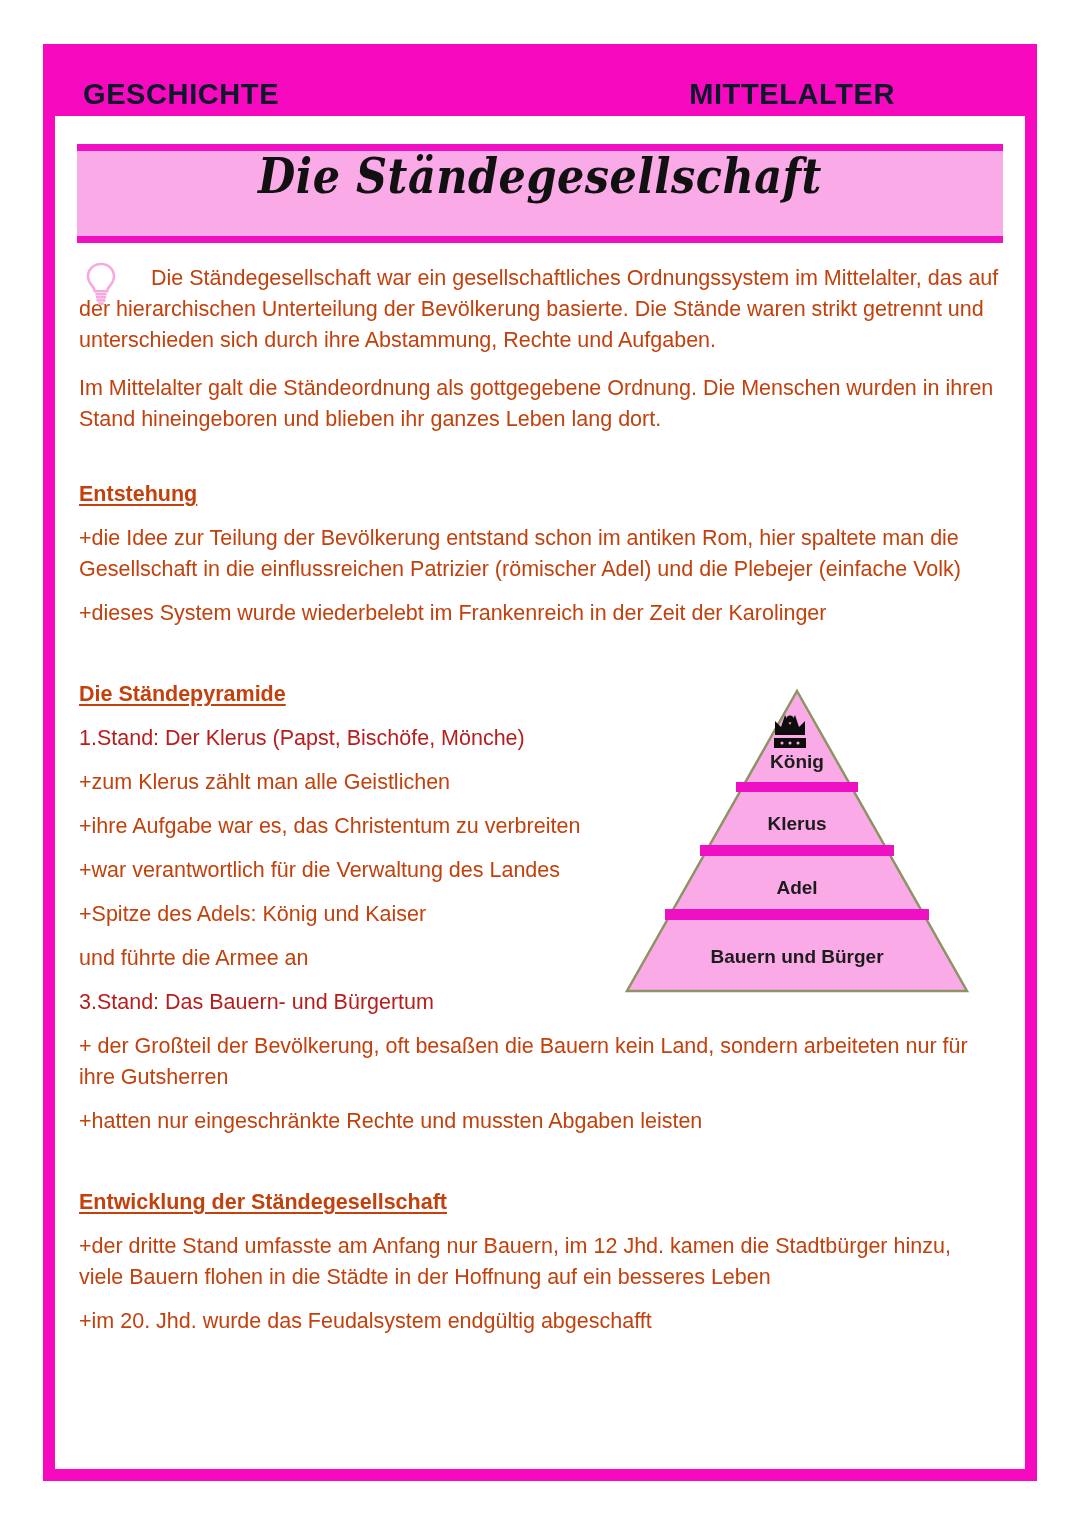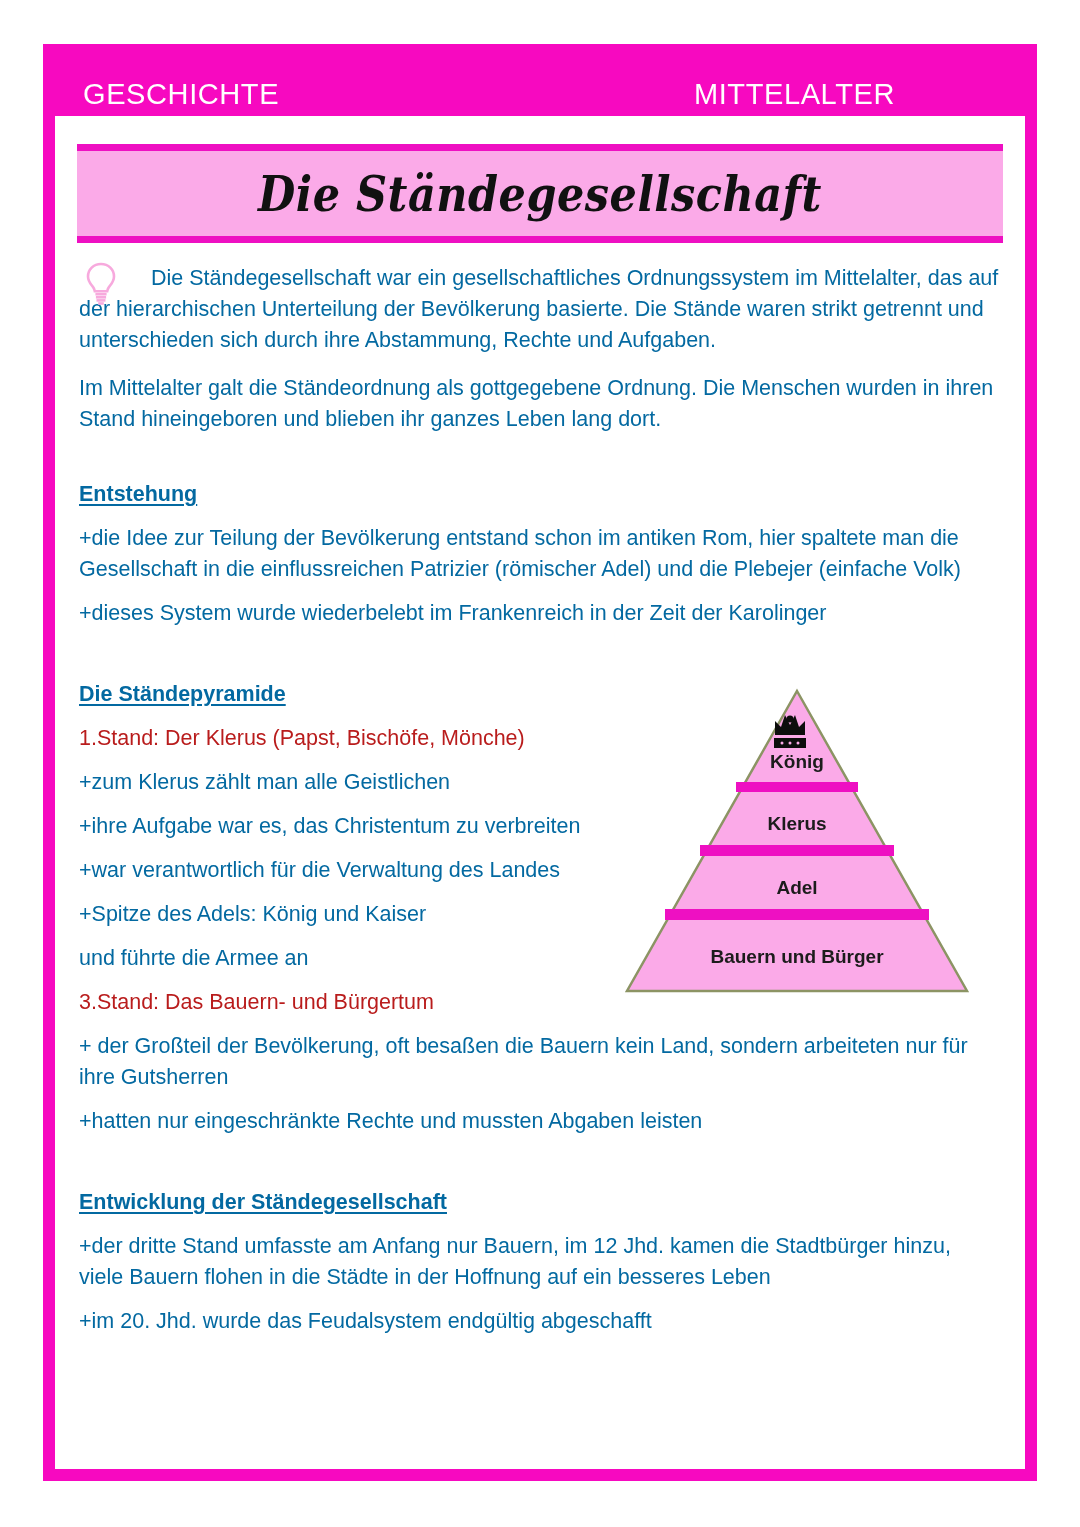--- a/index.html
+++ b/index.html
@@ -31,63 +31,63 @@
   .header-band {
     height: 60px;
     background: #f709c0;
     display: flex;
     align-items: center;
     justify-content: space-between;
     padding: 0 22px 0 28px;
     box-sizing: border-box;
   }
   .header-band .hdr-text {
-    color: #ffffff;
+    color: #0f172a;
     font-size: 29px;
     letter-spacing: 0.6px;
-    font-weight: 400;
+    font-weight: 700;
     white-space: nowrap;
     margin-top: 16px;
   }
   .header-band .hdr-right {
     margin-right: 108px;
   }
 
   
   .title-wrap {
     padding: 28px 22px 0 22px;
   }
   .title-banner {
     background: #fbaae8;
     border-top: 7px solid #ee10c2;
     border-bottom: 7px solid #ee10c2;
     height: 85px;
     display: flex;
-    align-items: center;
+    align-items: flex-start;
     justify-content: center;
   }
   .title-banner .title-text {
     font-family: "DejaVu Serif", serif;
     font-style: italic;
     font-weight: bold;
     font-size: 43px;
     color: #111111;
     letter-spacing: 0.5px;
     transform: scaleY(1.12);
   }
 
   
   .content {
     padding: 20px 24px 0 24px;
     position: relative;
   }
 
   p, .line {
     margin: 0;
-    color: #0369a1;
+    color: #c2410c;
     font-size: 21.5px;
     line-height: 31px;
   }
 
   .intro-block { position: relative; }
 
   .bulb-icon {
     position: absolute;
     left: 4px;
     top: -2px;
@@ -101,21 +101,21 @@
   .para-indent {
     text-indent: 72px;
   }
   .gap-md { height: 30px; }
   .gap-lg { height: 40px; }
 
   h2.section-heading {
     margin: 0 0 16px 0;
     font-size: 21.5px;
     font-weight: bold;
-    color: #0369a1;
+    color: #c2410c;
     text-decoration: underline;
     text-underline-offset: 3px;
     display: inline-block;
   }
 
   .stand-heading {
     color: #b91c1c;
     font-size: 21.5px;
     line-height: 31px;
     margin: 0 0 13px 0;

